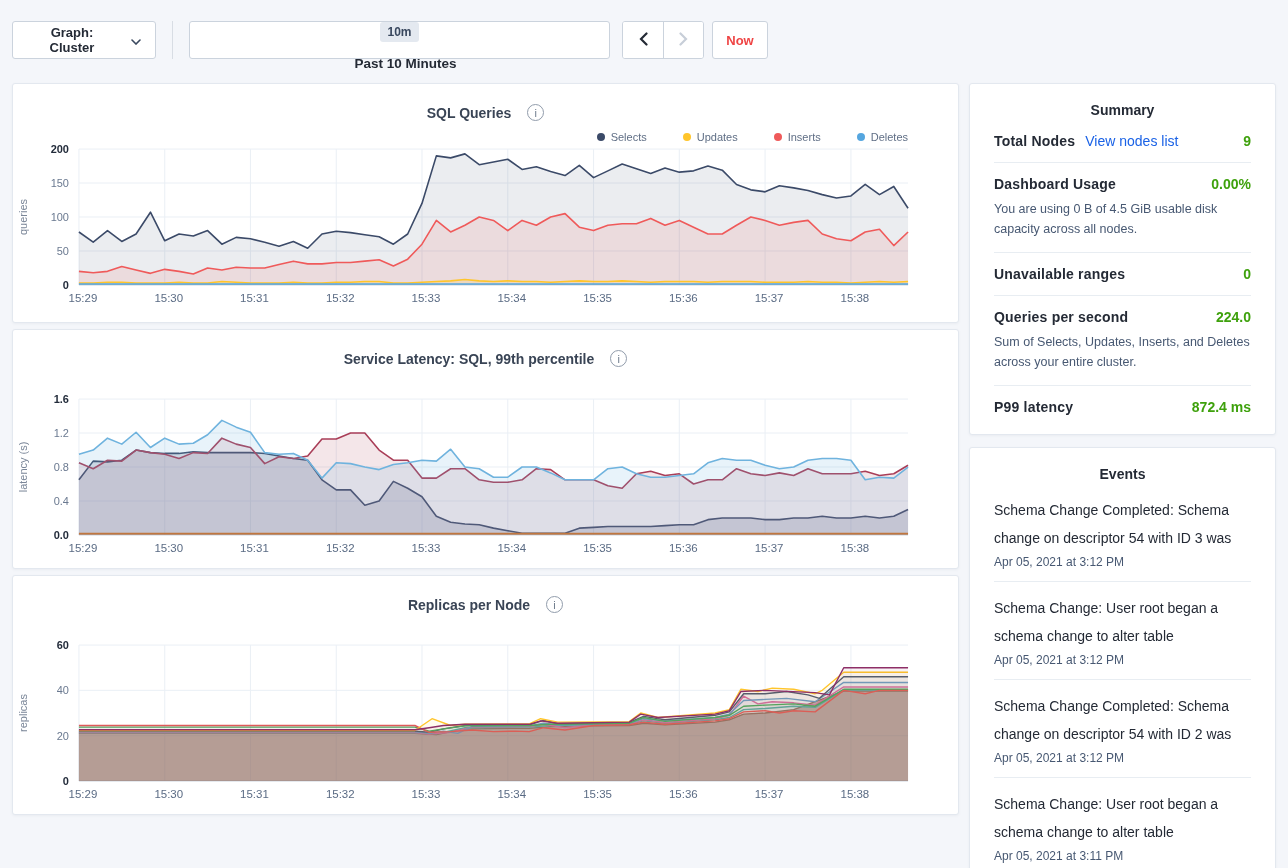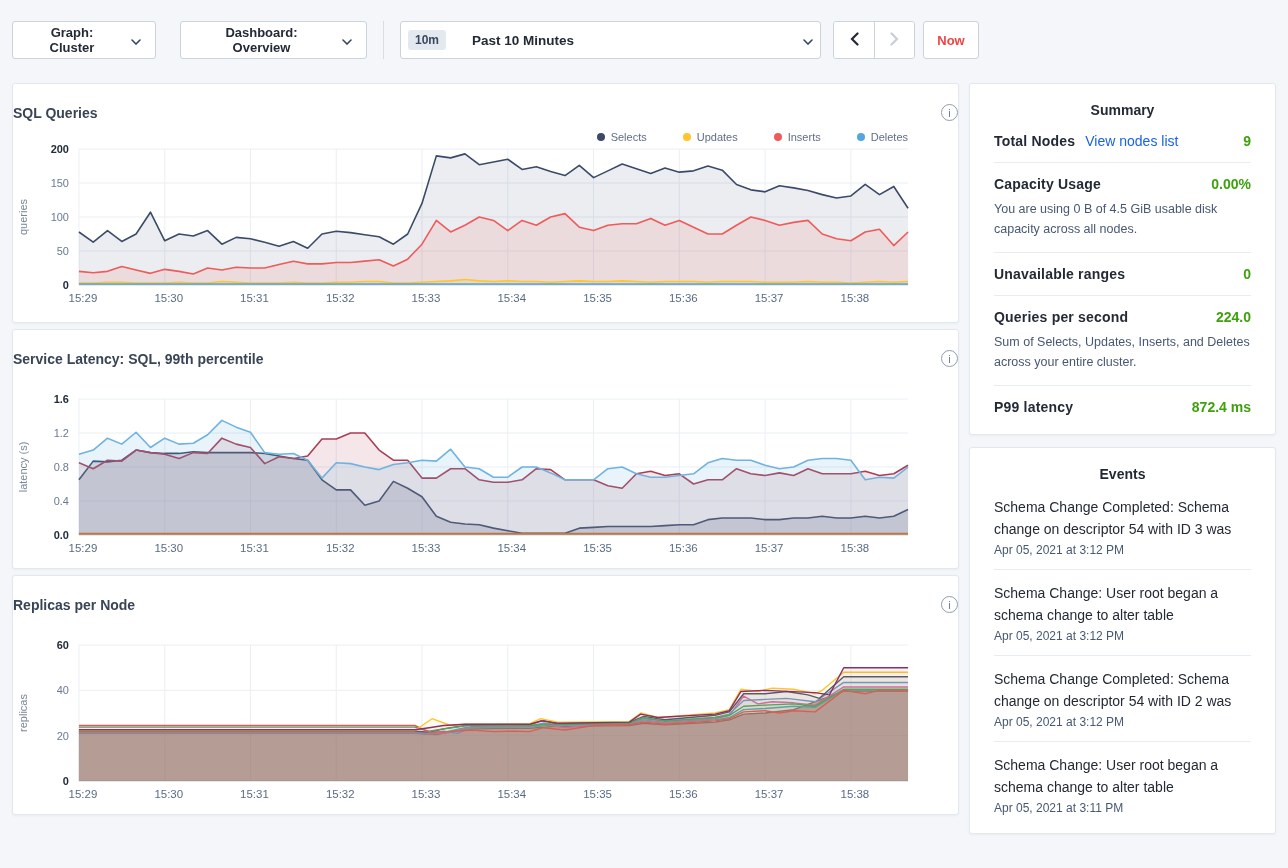--- a/index.html
+++ b/index.html
@@ -15,74 +15,66 @@
   
   .controls{display:flex;align-items:center;margin-top:21px;}
   .ctl{
     display:inline-flex;align-items:center;background:#fff;border:1px solid #CBD3DD;border-radius:3px;
     height:38px;font-family:inherit;font-size:13px;font-weight:700;color:#242A35;cursor:pointer;padding:0 14px;gap:14px;
   }
   .dropdown{justify-content:space-between;}
   .dd-graph{width:144px;}
   .dd-dashboard{width:187px;margin-left:24px;}
   .vdivider{width:1px;height:38px;background:#D8DDE4;margin:0 16px;}
-  .time-box{width:421px;padding:0 7px;}
+  .time-box{width:421px;padding:0 28px;flex-direction:column;}
   .badge{background:#E4E9F0;border-radius:3px;padding:3px 7px;font-size:12px;font-weight:700;color:#39485E;}
   .time-label{margin-left:12px;font-weight:700;font-size:13.5px;}
   .time-box .chev{margin-left:auto;}
   .pager{display:flex;margin-left:12px;border:1px solid #CBD3DD;border-radius:3px;overflow:hidden;background:#fff;height:38px;}
   .pager button{width:40px;border:none;background:#fff;display:flex;align-items:center;justify-content:center;cursor:pointer;padding:0;}
   .pager button + button{border-left:1px solid #CBD3DD;}
   .now-btn{margin-left:8px;width:56px;justify-content:center;color:#ef4444;}
   
   .content{display:flex;justify-content:space-between;margin-top:24px;}
   .charts-col{width:947px;display:flex;flex-direction:column;gap:6px;}
   .side-col{width:307px;display:flex;flex-direction:column;gap:12px;}
   .panel{background:#fff;border:1px solid #E3E8EF;border-radius:3px;box-shadow:0 1px 3px rgba(45,55,72,0.05);}
   
   .chart-panel{height:240px;overflow:hidden;}
-  .chart-title{display:flex;justify-content:space-between;align-items:center;gap:16px;margin-top:20px;font-size:14px;font-weight:700;color:#394455;height:17px;}
+  .chart-title{display:flex;justify-content:center;align-items:center;gap:16px;margin-top:20px;font-size:14px;font-weight:700;color:#394455;height:17px;}
   .info-icon{width:17px;height:17px;border:1px solid #919CAB;border-radius:50%;color:#6E7B8C;font-size:11px;display:inline-flex;align-items:center;justify-content:center;font-weight:400;cursor:default;}
   .chart-legend{display:flex;justify-content:flex-end;gap:36px;margin:9px 50px 0 0;height:13px;}
   .legend-item{display:flex;align-items:center;gap:6px;font-size:11px;color:#5F6E85;cursor:pointer;}
   .legend-dot{width:8px;height:8px;border-radius:50%;}
   .chart-svg{display:block;width:100%;height:166px;}
   .no-legend .chart-svg{margin-top:26px;}
   .chart-svg text{font-family:"Liberation Sans",sans-serif;}
   
   .side-panel{padding:0 24px 6px 24px;}
   .side-panel h3{text-align:center;font-size:14px;font-weight:700;color:#242A35;margin:18px 0 2px 0;}
   .sum-item{padding:13px 0;border-bottom:1px solid #E8EDF2;}
   .sum-item:last-child{border-bottom:none;}
   .sum-row{display:flex;align-items:baseline;}
   .sum-label{font-size:14px;font-weight:700;color:#242A35;letter-spacing:.2px;}
   .sum-link{font-size:14px;font-weight:400;color:var(--link);margin-left:10px;cursor:pointer;text-decoration:none;}
   .sum-value{margin-left:auto;font-size:14px;font-weight:700;color:var(--green);white-space:nowrap;}
   .sum-desc{margin-top:7px;font-size:12.5px;color:#475872;line-height:1.6;}
   .event-item{padding:12px 0;border-bottom:1px solid #E8EDF2;}
   .event-item:last-child{border-bottom:none;}
-  .event-text{font-size:14px;color:#242A35;line-height:22px;}
+  .event-text{font-size:14px;color:#242A35;line-height:28px;}
   .event-time{margin-top:3px;font-size:12px;color:#475872;}
 </style>
 </head>
 <body>
 
 <div class="page">
 
   <div class="controls">
     <button class="ctl dropdown dd-graph">
       <span>Graph: Cluster</span>
-      <span class="chev">
-        <svg width="10" height="6" viewBox="0 0 10 6">
-            <path d="M1 1l4 4 4-4" stroke="#39485E" stroke-width="1.6" fill="none" stroke-linecap="round"></path>
-          </svg>
-      </span>
-    </button>
-    <button class="ctl dropdown dd-dashboard">
-      <span>Dashboard: Overview</span>
       <span class="chev">
         <svg width="10" height="6" viewBox="0 0 10 6">
             <path d="M1 1l4 4 4-4" stroke="#39485E" stroke-width="1.6" fill="none" stroke-linecap="round"></path>
           </svg>
       </span>
     </button>
     <div class="vdivider"></div>
     <button class="ctl time-box">
       <span class="badge">10m</span>
       <span class="time-label">Past 10 Minutes</span>
@@ -296,21 +288,21 @@
         <div>
             <div class="sum-item">
               <div class="sum-row">
                 <span class="sum-label">Total Nodes</span>
                 <a class="sum-link">View nodes list</a>
                 <span class="sum-value">9</span>
               </div>
             </div>
             <div class="sum-item">
               <div class="sum-row">
-                <span class="sum-label">Capacity Usage</span>
+                <span class="sum-label">Dashboard Usage</span>
                 <span class="sum-value">0.00%</span>
               </div>
               <div class="sum-desc">You are using 0 B of 4.5 GiB usable disk capacity across all nodes.</div>
             </div>
             <div class="sum-item">
               <div class="sum-row">
                 <span class="sum-label">Unavailable ranges</span>
                 <span class="sum-value">0</span>
               </div>
             </div>

